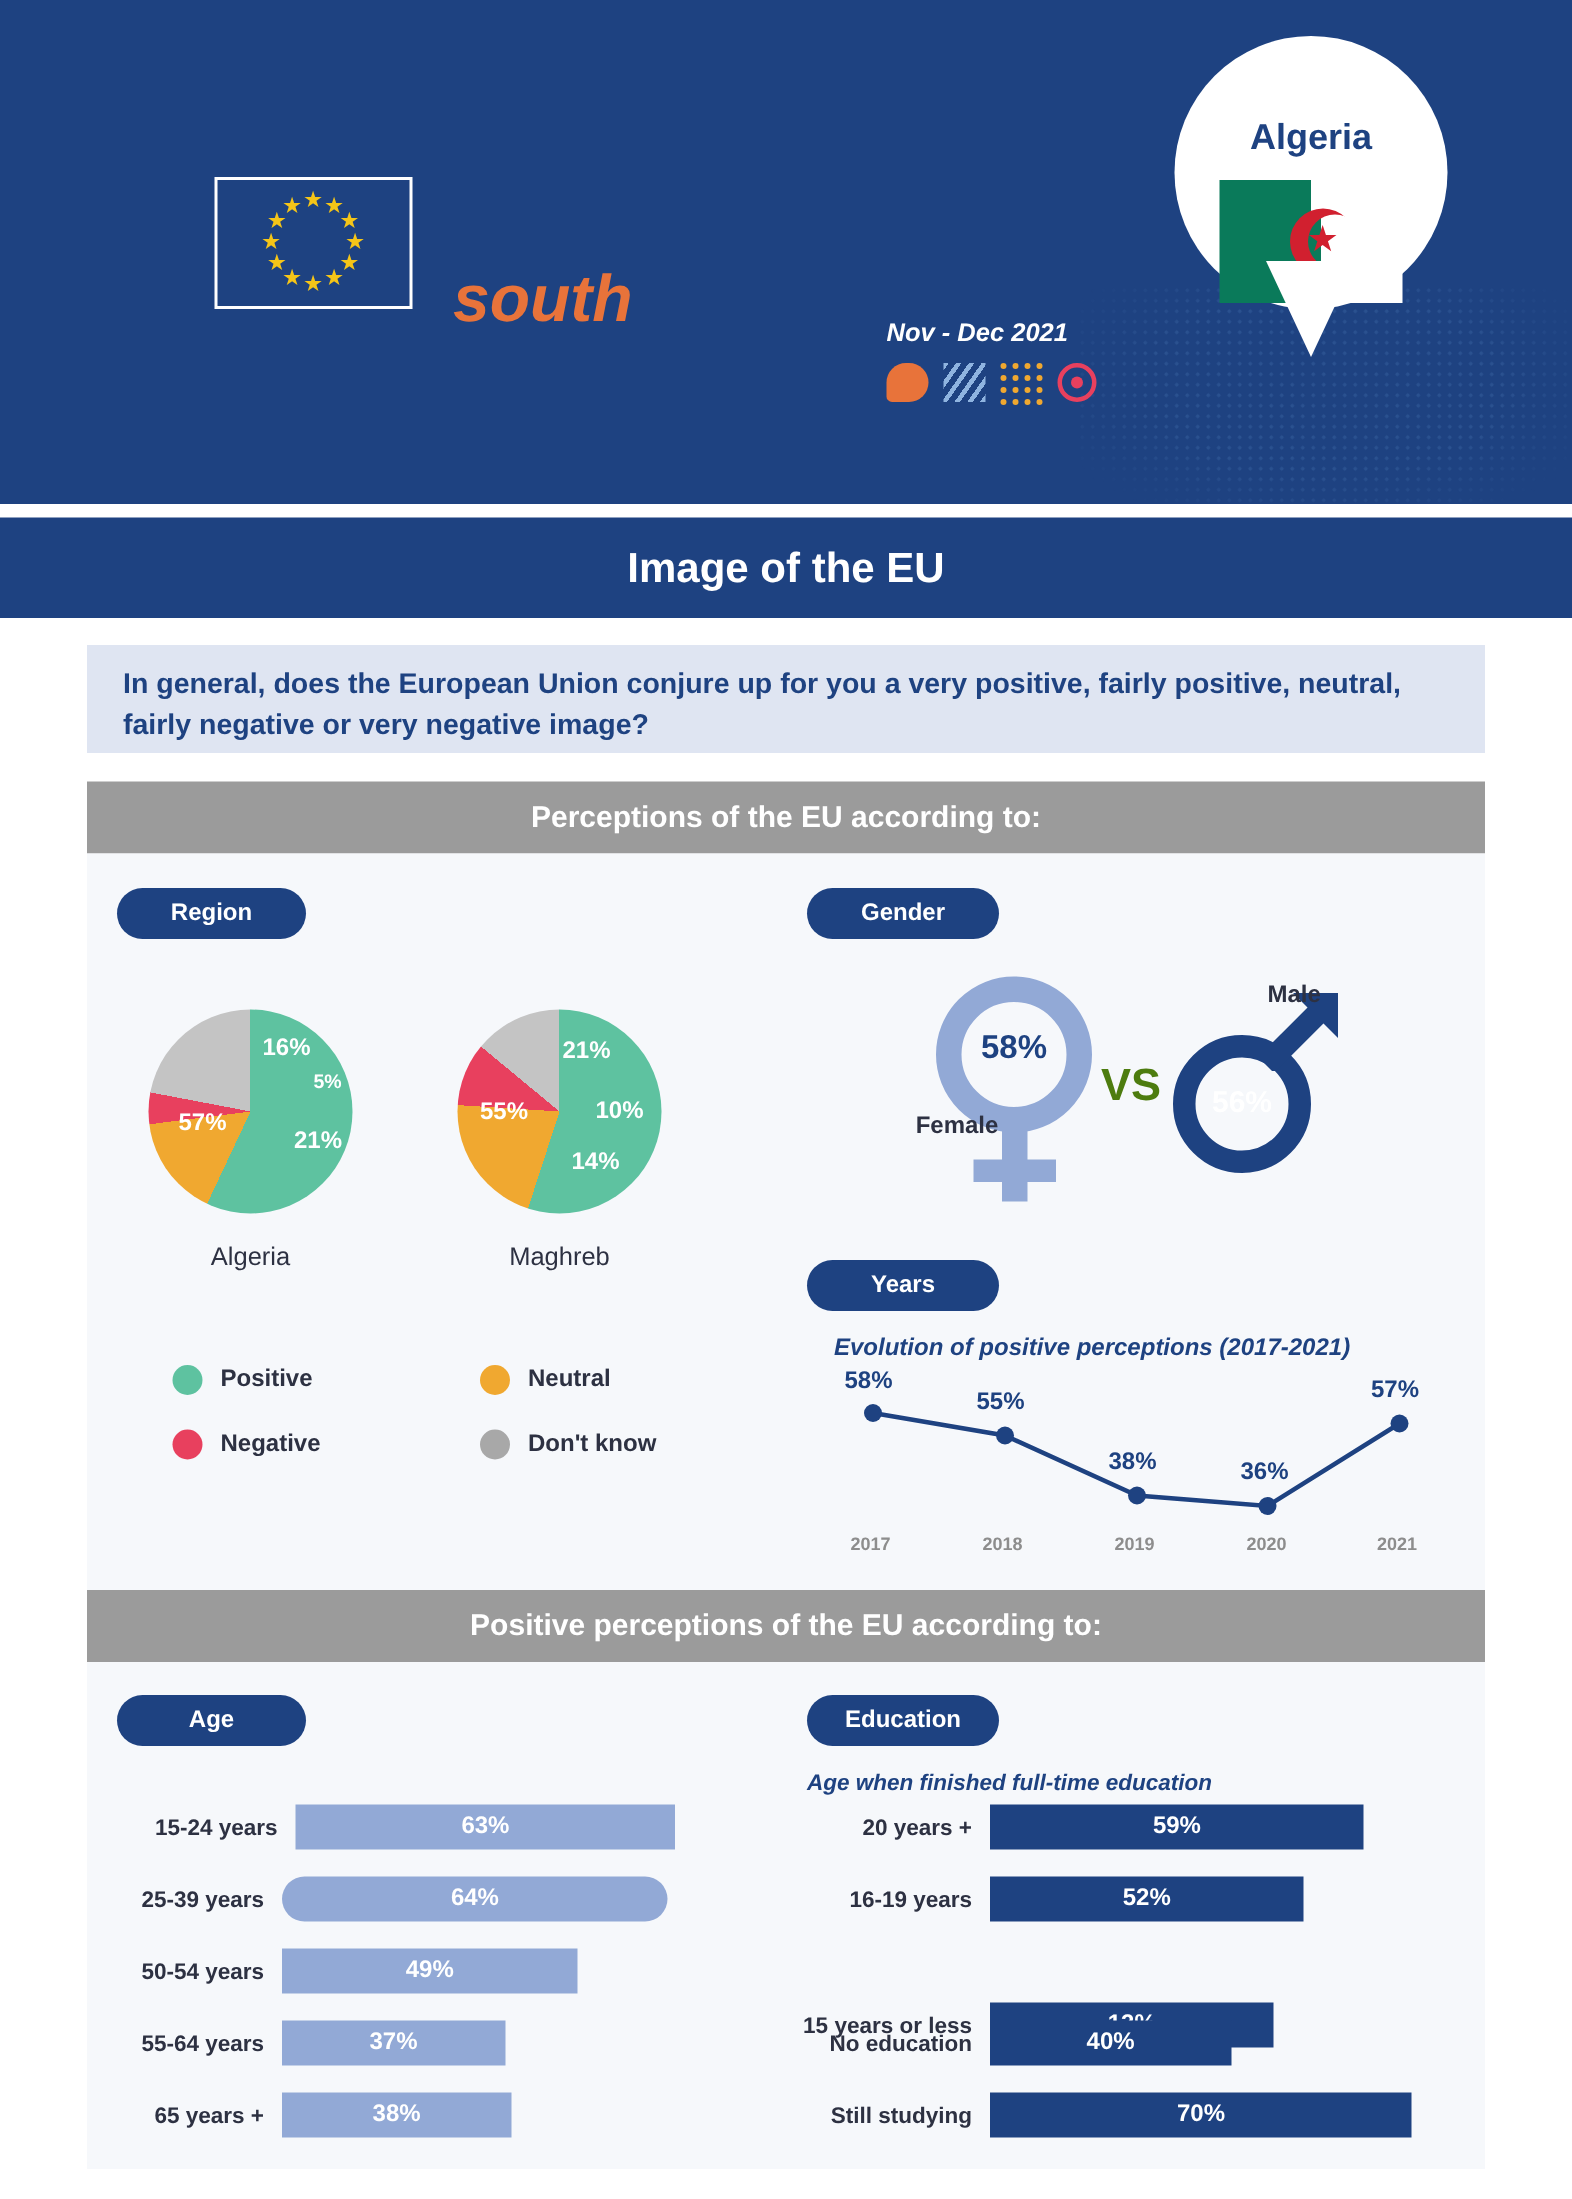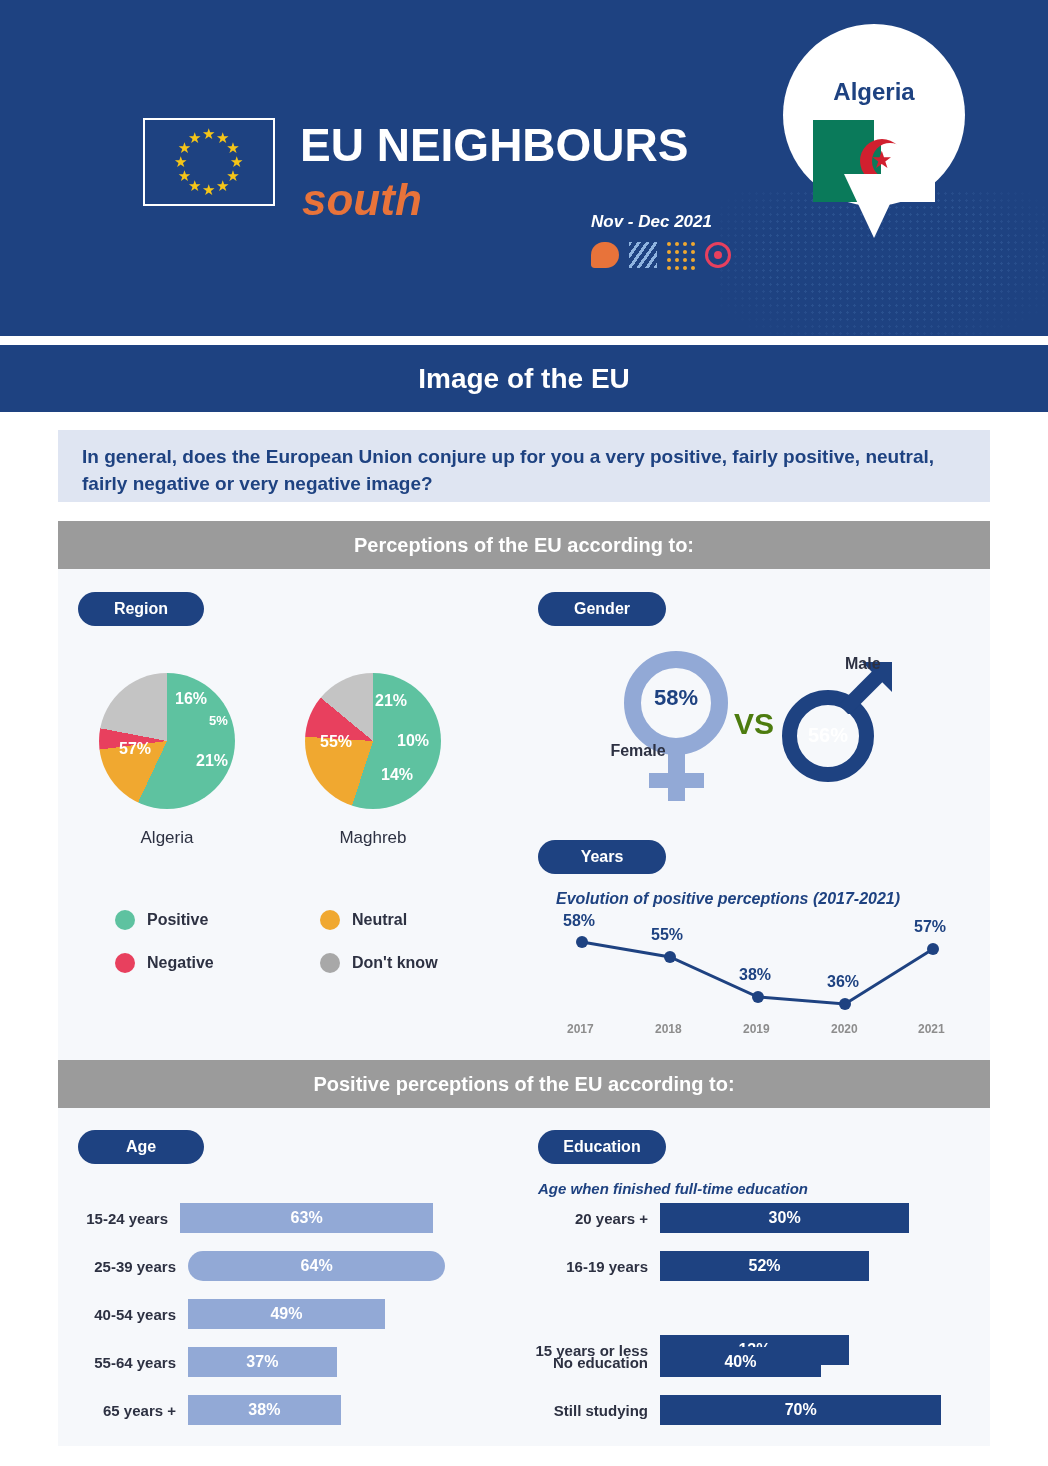--- a/index.html
+++ b/index.html
@@ -223,21 +223,20 @@
         <span class="star" style="left: 71px; top: 58.2487px;">★</span>
         <span class="star" style="left: 57px; top: 62px;">★</span>
         <span class="star" style="left: 43px; top: 58.2487px;">★</span>
         <span class="star" style="left: 32.7513px; top: 48px;">★</span>
         <span class="star" style="left: 29px; top: 34px;">★</span>
         <span class="star" style="left: 32.7513px; top: 20px;">★</span>
         <span class="star" style="left: 43px; top: 9.75129px;">★</span>
       </div>
   </div>
 
-  <div class="brand-eu">EU NEIGHBOURS</div>
   <div class="brand-south">south</div>
   <div class="date-label">Nov - Dec 2021</div>
 
   <div class="deco-row">
     <div class="deco-blob"></div>
     <div class="deco-stripes"></div>
     <div class="deco-dots" id="deco-dots">
         <i style="left: 0px; top: 0px;"></i>
         <i style="left: 8px; top: 0px;"></i>
         <i style="left: 16px; top: 0px;"></i>
@@ -371,34 +370,34 @@
 
 <div class="chip" style="left:78px; top:1130px; width:126px;">
   <span>Age</span>
 </div>
 <div class="chip" style="left:538px; top:1130px; width:128px;">
   <span>Education</span>
 </div>
 <div class="edu-title">Age when finished full-time education</div>
 
 <div id="age-bars">
-    <div class="bar-row" style="left: 180px; top: 1203px;">
+    <div class="bar-row" style="left: 197px; top: 1203px;">
       <div class="bar-cat" style="width: 160px;">15-24 years</div>
       <div class="bar-fill" style="width: 253.26px; background: rgb(146, 169, 214);">
         <span>63%</span>
       </div>
     </div>
     <div class="bar-row" style="left: 188px; top: 1251px;">
       <div class="bar-cat" style="width: 160px;">25-39 years</div>
       <div class="bar-fill" style="width: 257.28px; background: rgb(146, 169, 214); border-radius: 15px;">
         <span>64%</span>
       </div>
     </div>
     <div class="bar-row" style="left: 188px; top: 1299px;">
-      <div class="bar-cat" style="width: 160px;">40-54 years</div>
+      <div class="bar-cat" style="width: 160px;">50-54 years</div>
       <div class="bar-fill" style="width: 196.98px; background: rgb(146, 169, 214);">
         <span>49%</span>
       </div>
     </div>
     <div class="bar-row" style="left: 188px; top: 1347px;">
       <div class="bar-cat" style="width: 160px;">55-64 years</div>
       <div class="bar-fill" style="width: 148.74px; background: rgb(146, 169, 214);">
         <span>37%</span>
       </div>
     </div>
@@ -407,21 +406,21 @@
       <div class="bar-fill" style="width: 152.76px; background: rgb(146, 169, 214);">
         <span>38%</span>
       </div>
     </div>
   </div>
 
 <div id="edu-bars">
     <div class="bar-row" style="left: 660px; top: 1203px;">
       <div class="bar-cat" style="width: 175px;">20 years +</div>
       <div class="bar-fill" style="width: 249.24px; background: rgb(30, 66, 129);">
-        <span>30%</span>
+        <span>59%</span>
       </div>
     </div>
     <div class="bar-row" style="left: 660px; top: 1251px;">
       <div class="bar-cat" style="width: 175px;">16-19 years</div>
       <div class="bar-fill" style="width: 209.04px; background: rgb(30, 66, 129);">
         <span>52%</span>
       </div>
     </div>
     <div class="bar-row" style="left: 660px; top: 1299px; margin-top: 36px;">
       <div class="bar-cat" style="width: 175px;">15 years or less</div>

